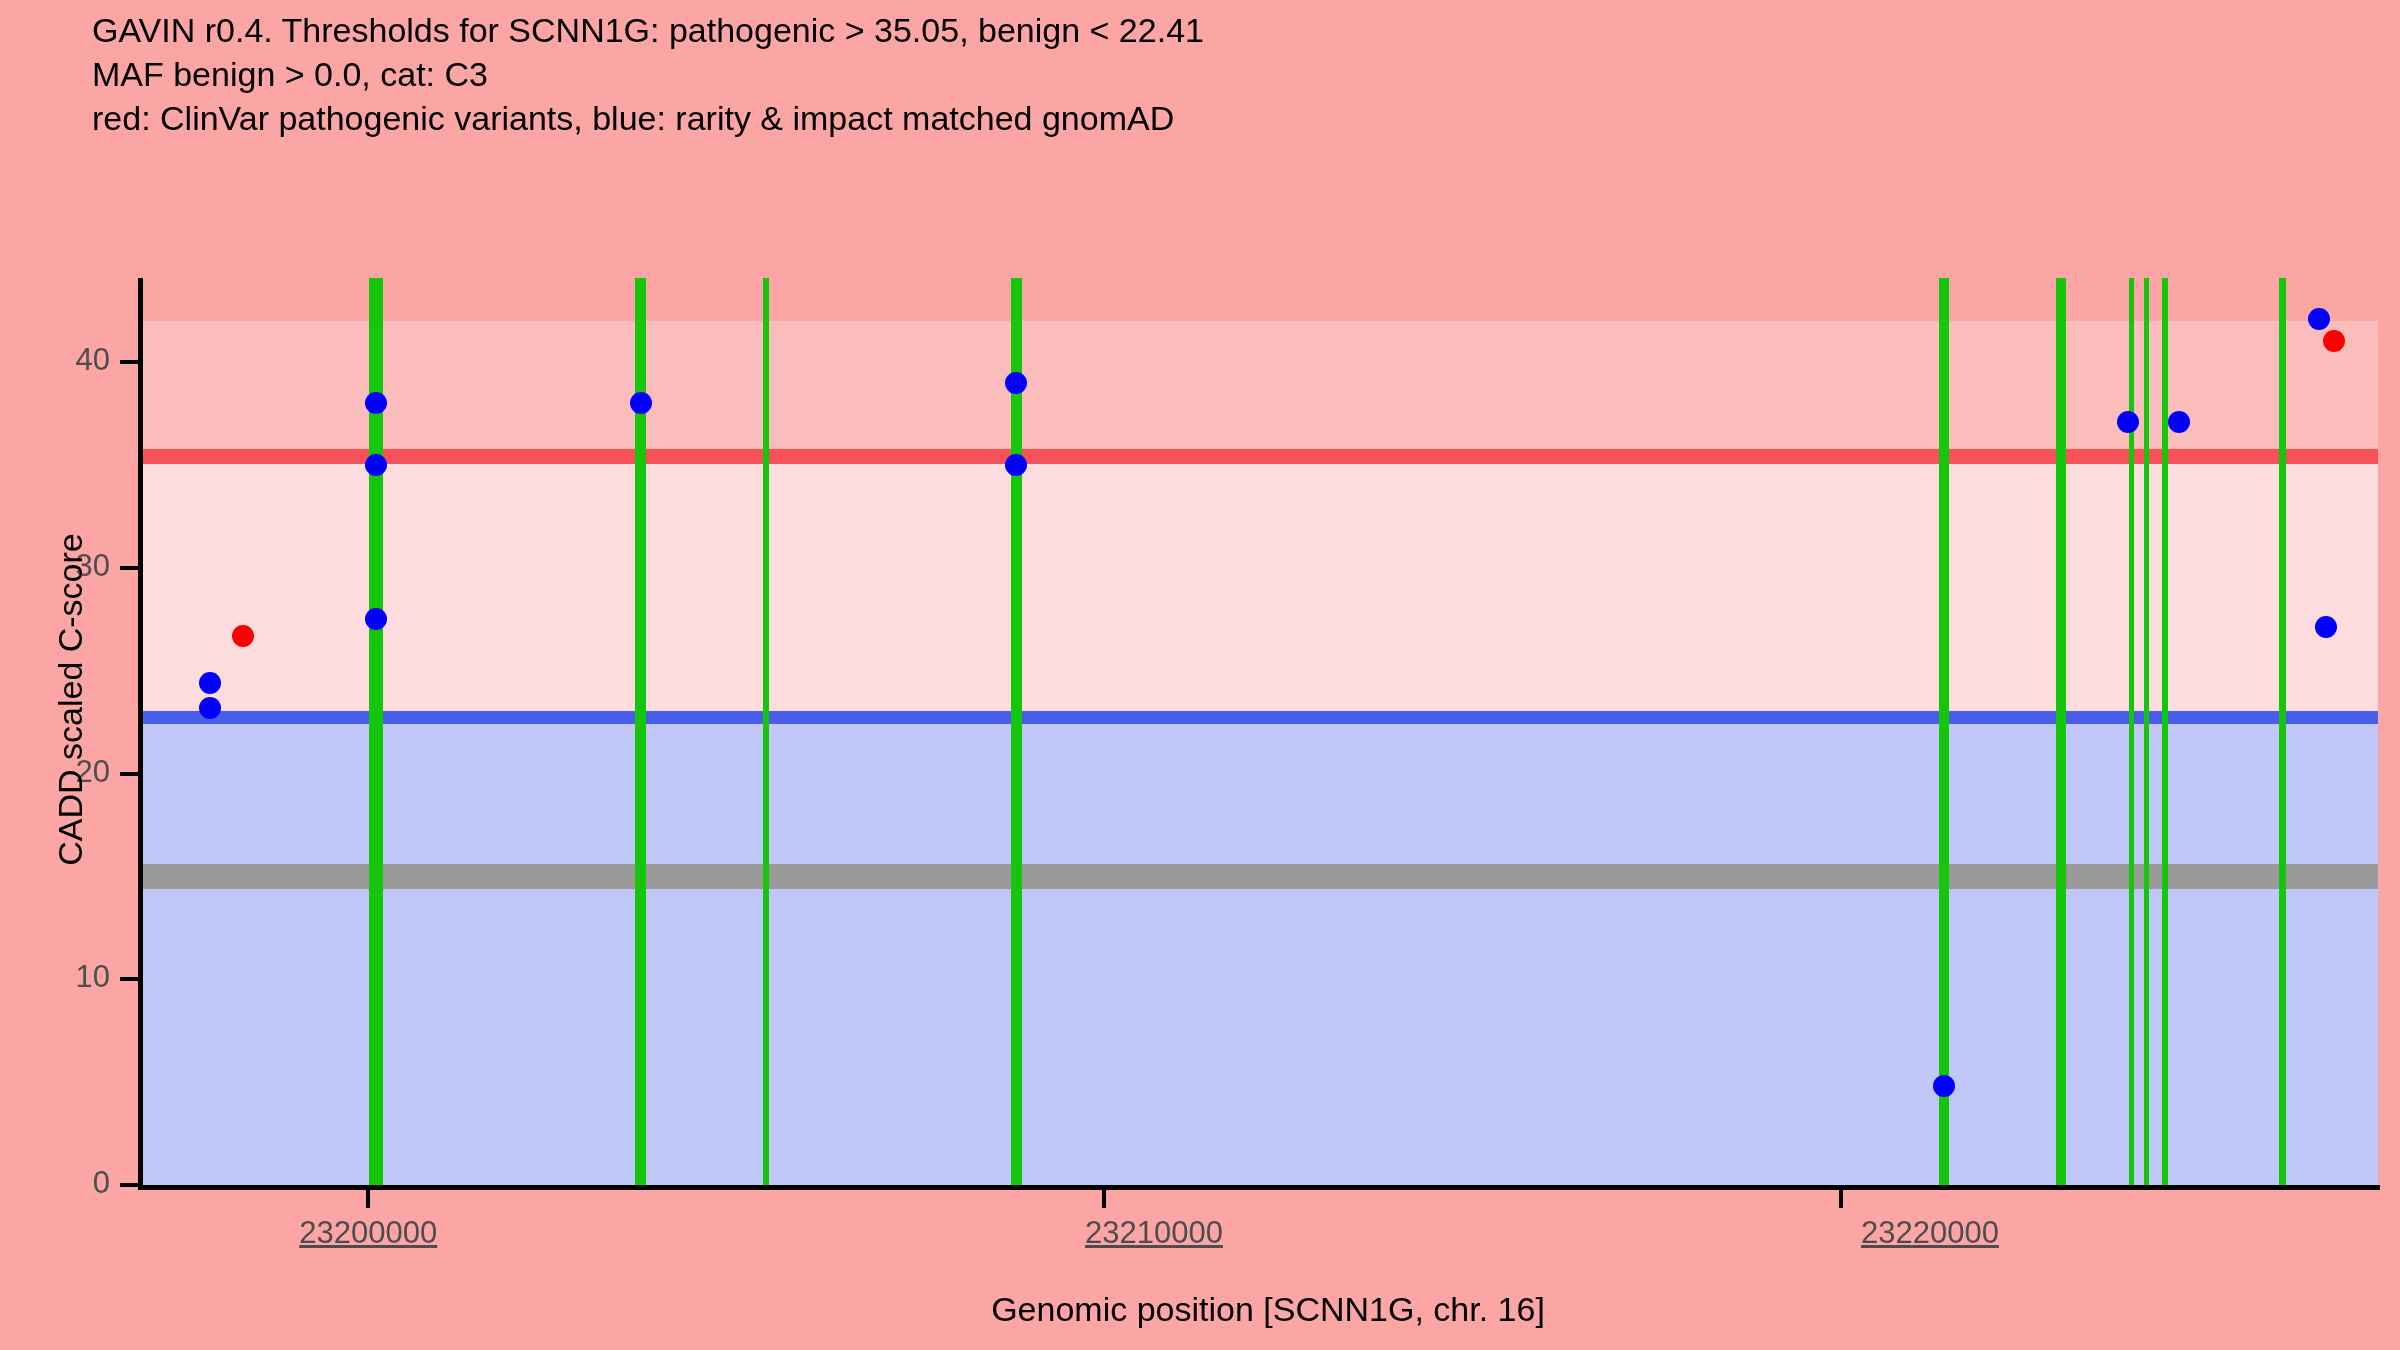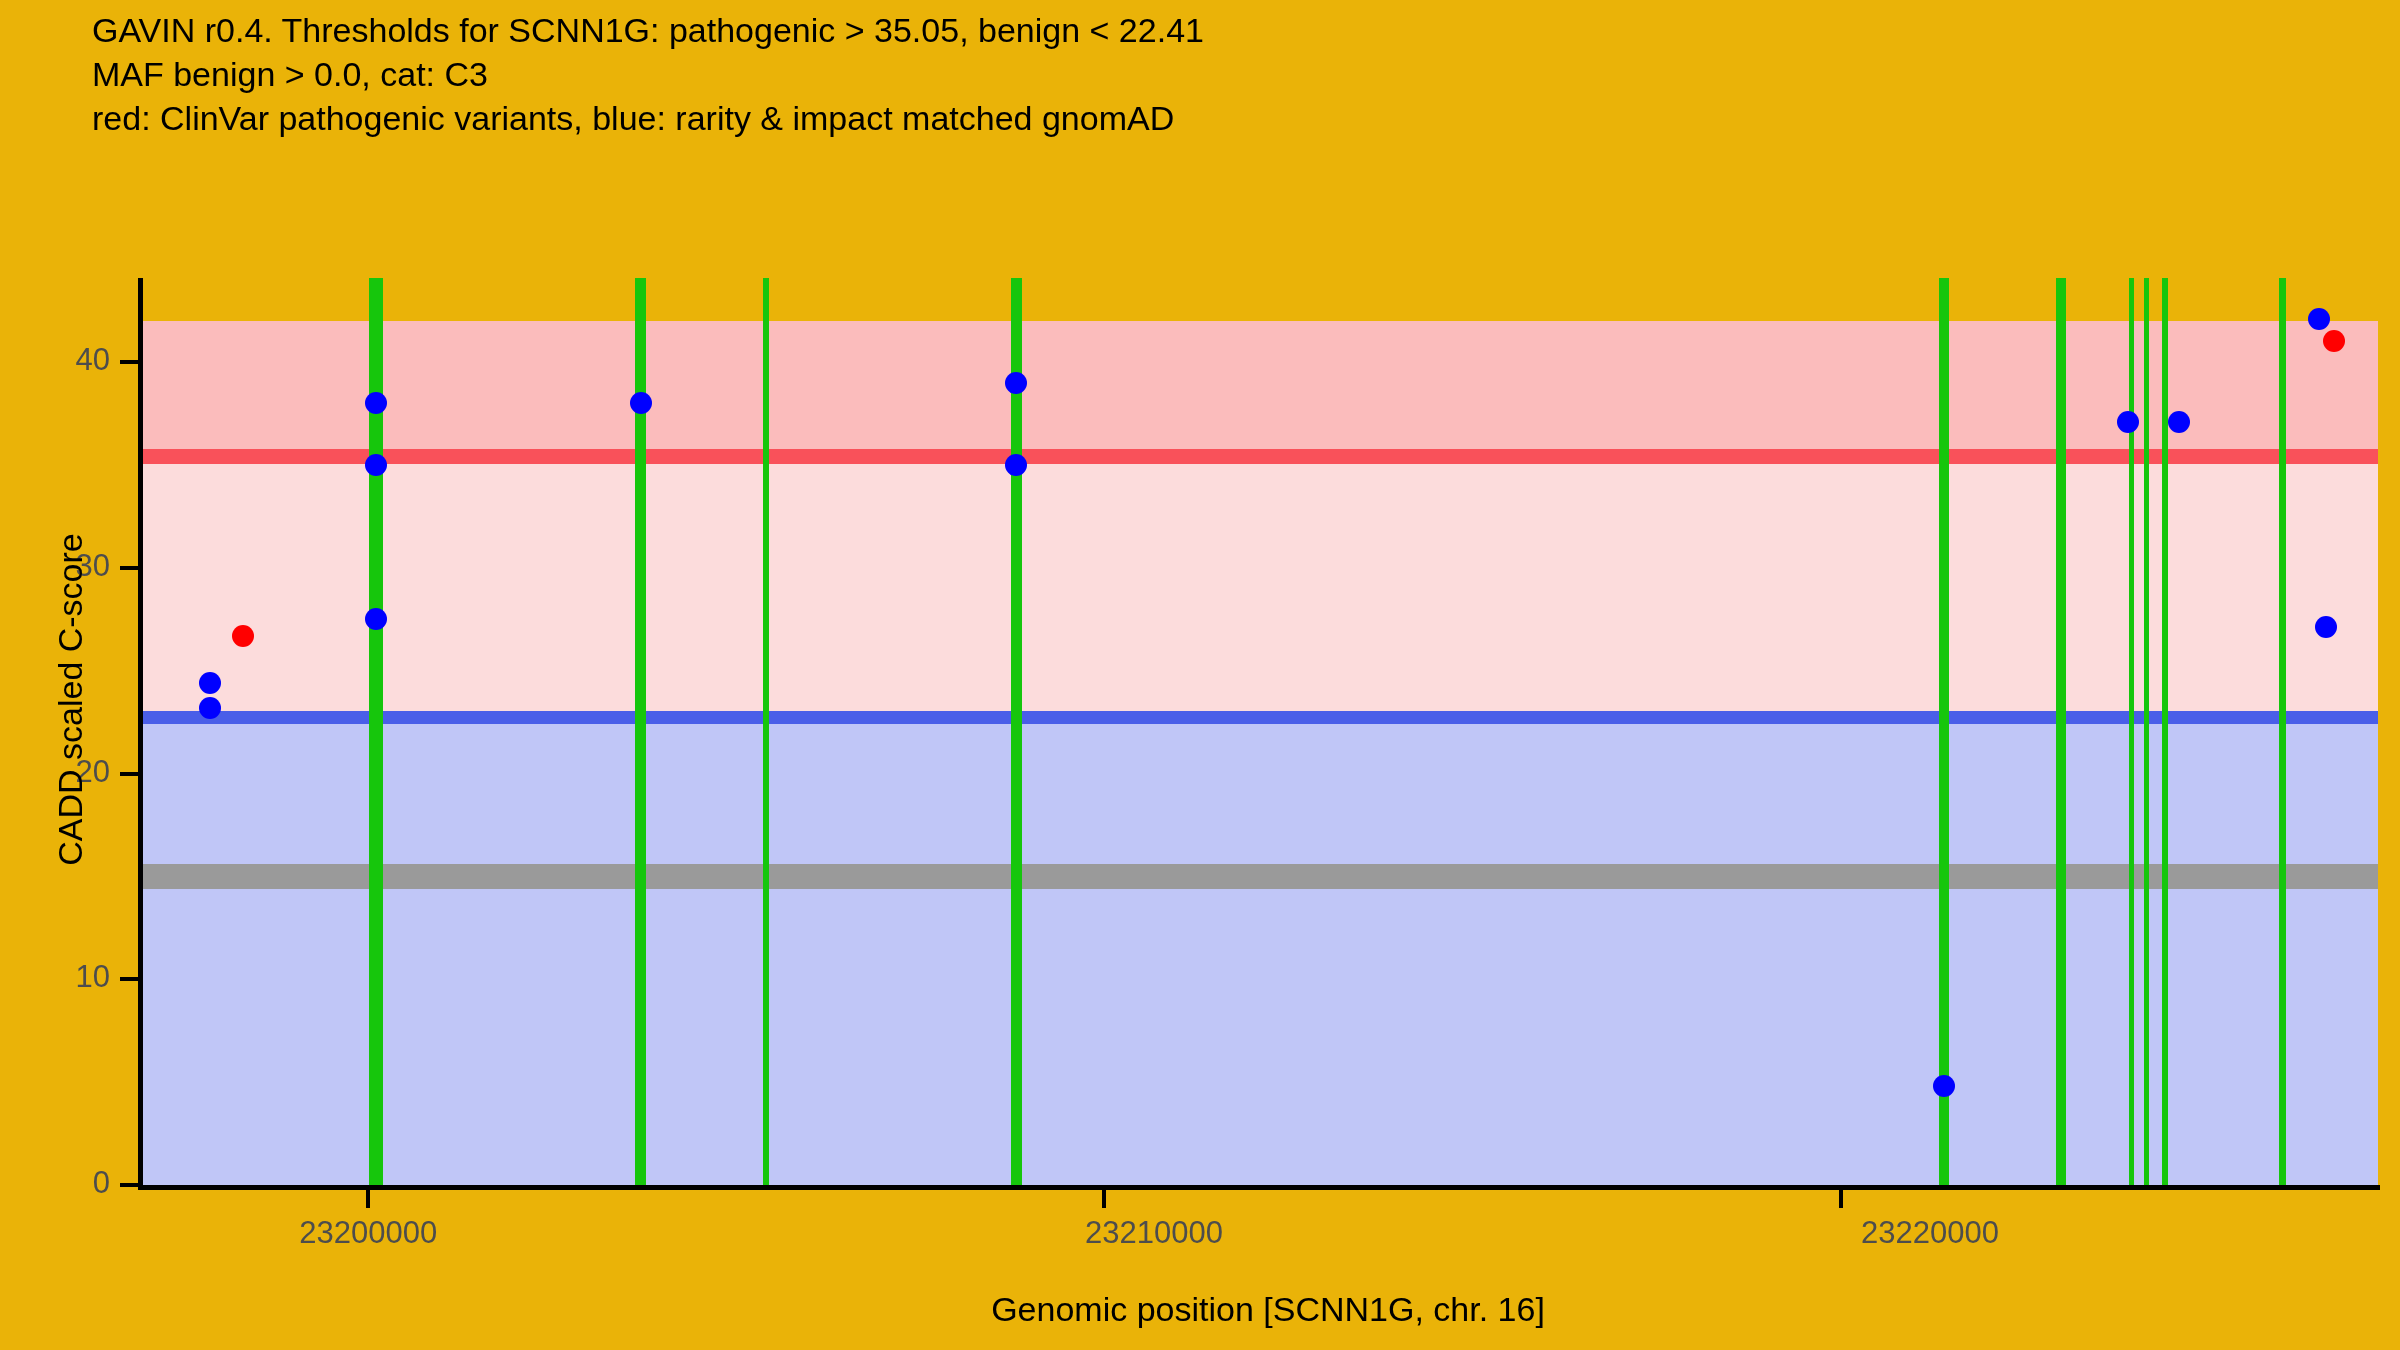--- a/index.html
+++ b/index.html
@@ -12,21 +12,21 @@
     height: 1350px;
     font-family: "Liberation Sans", sans-serif;
     color: #000000;
     overflow: hidden;
   }
 
   #figure {
     position: relative;
     width: 2400px;
     height: 1350px;
-    background: #eab308;
+    background: #fca5a5;
   }
 
   
   #title-block {
     position: absolute;
     left: 92px;
     top: 8px;
     width: 2000px;
   }
   .title-line {
@@ -135,20 +135,21 @@
     height: 18px;
     background: #000000;
   }
   .xtick-label {
     position: absolute;
     top: 1215px;
     width: 340px;
     text-align: center;
     font-size: 31px;
     color: #4d4d4d;
+    text-decoration: underline;
   }
 </style>
 </head>
 <body>
 
 <div id="figure">
 
   <div id="title-block">
     <div class="title-line">GAVIN r0.4. Thresholds for SCNN1G: pathogenic &gt; 35.05, benign &lt; 22.41</div>
     <div class="title-line">MAF benign &gt; 0.0, cat: C3</div>

